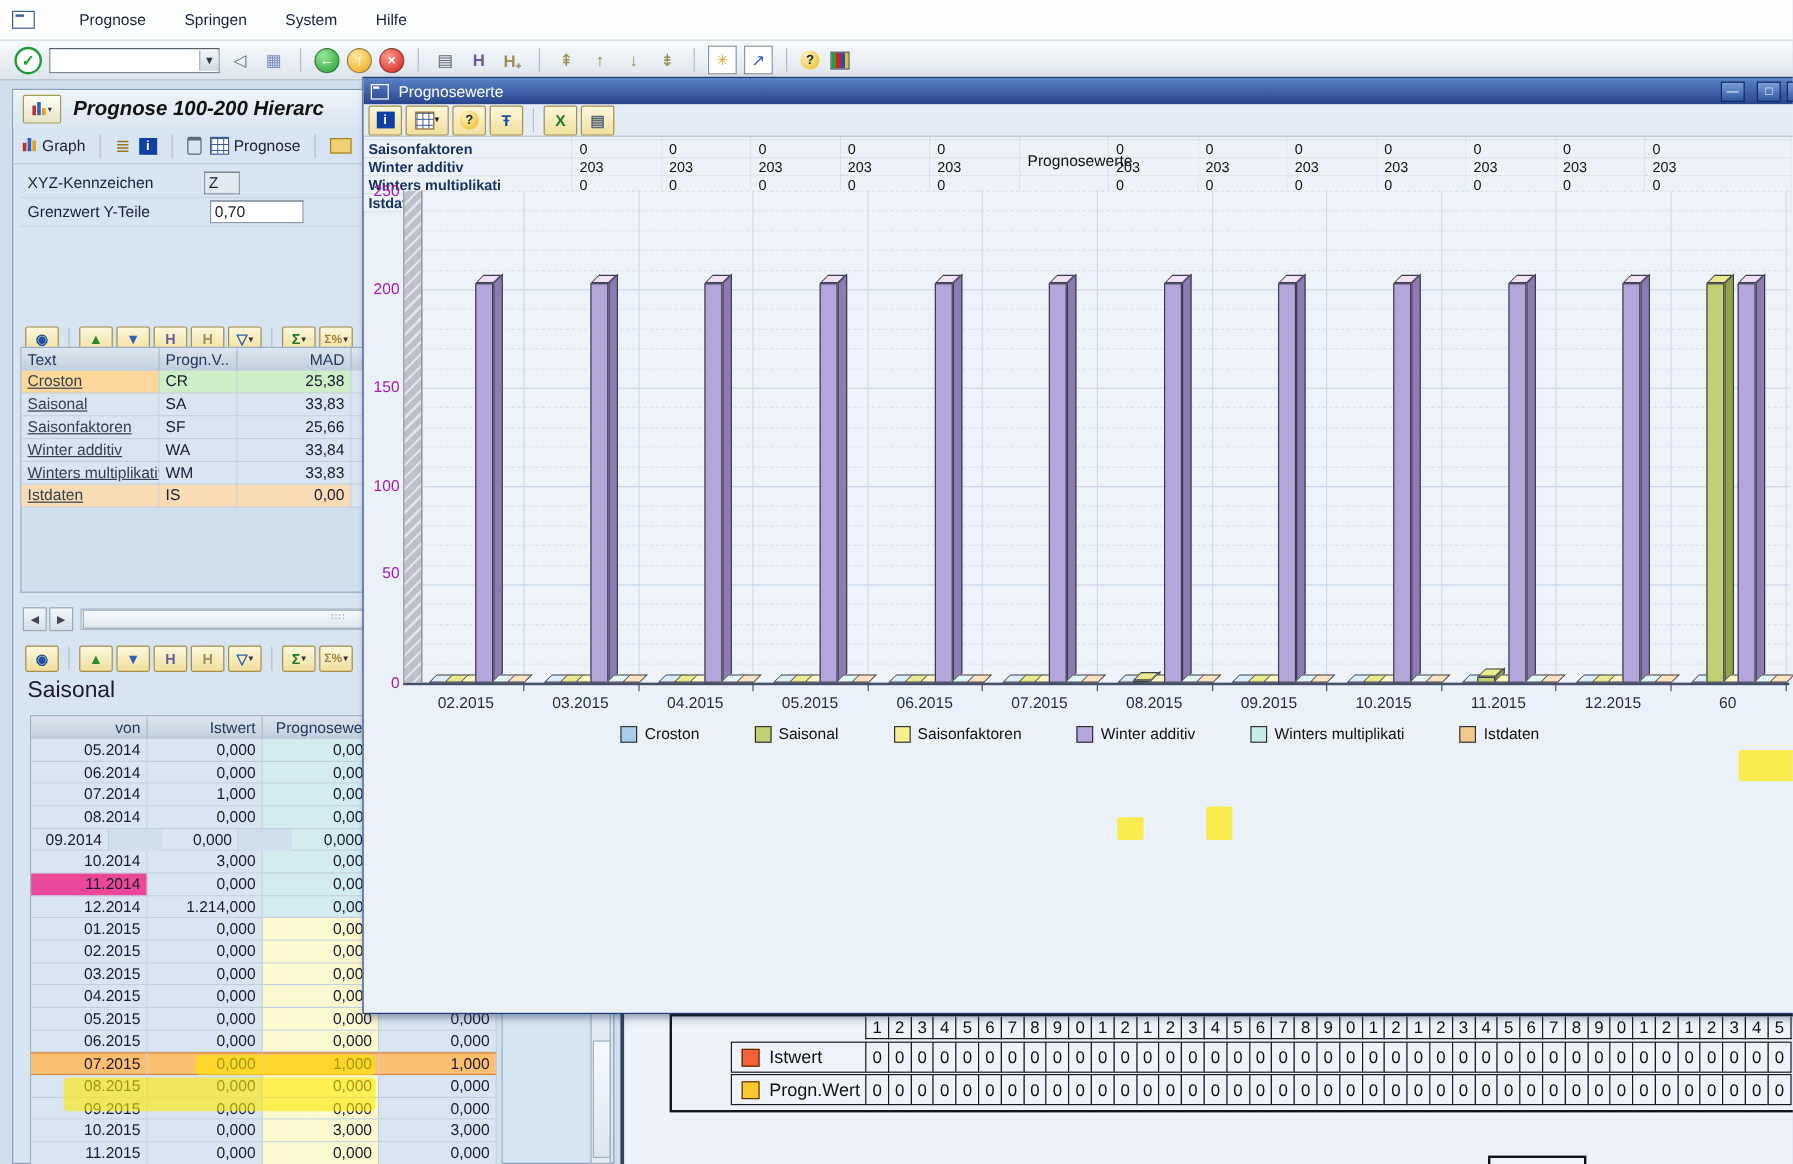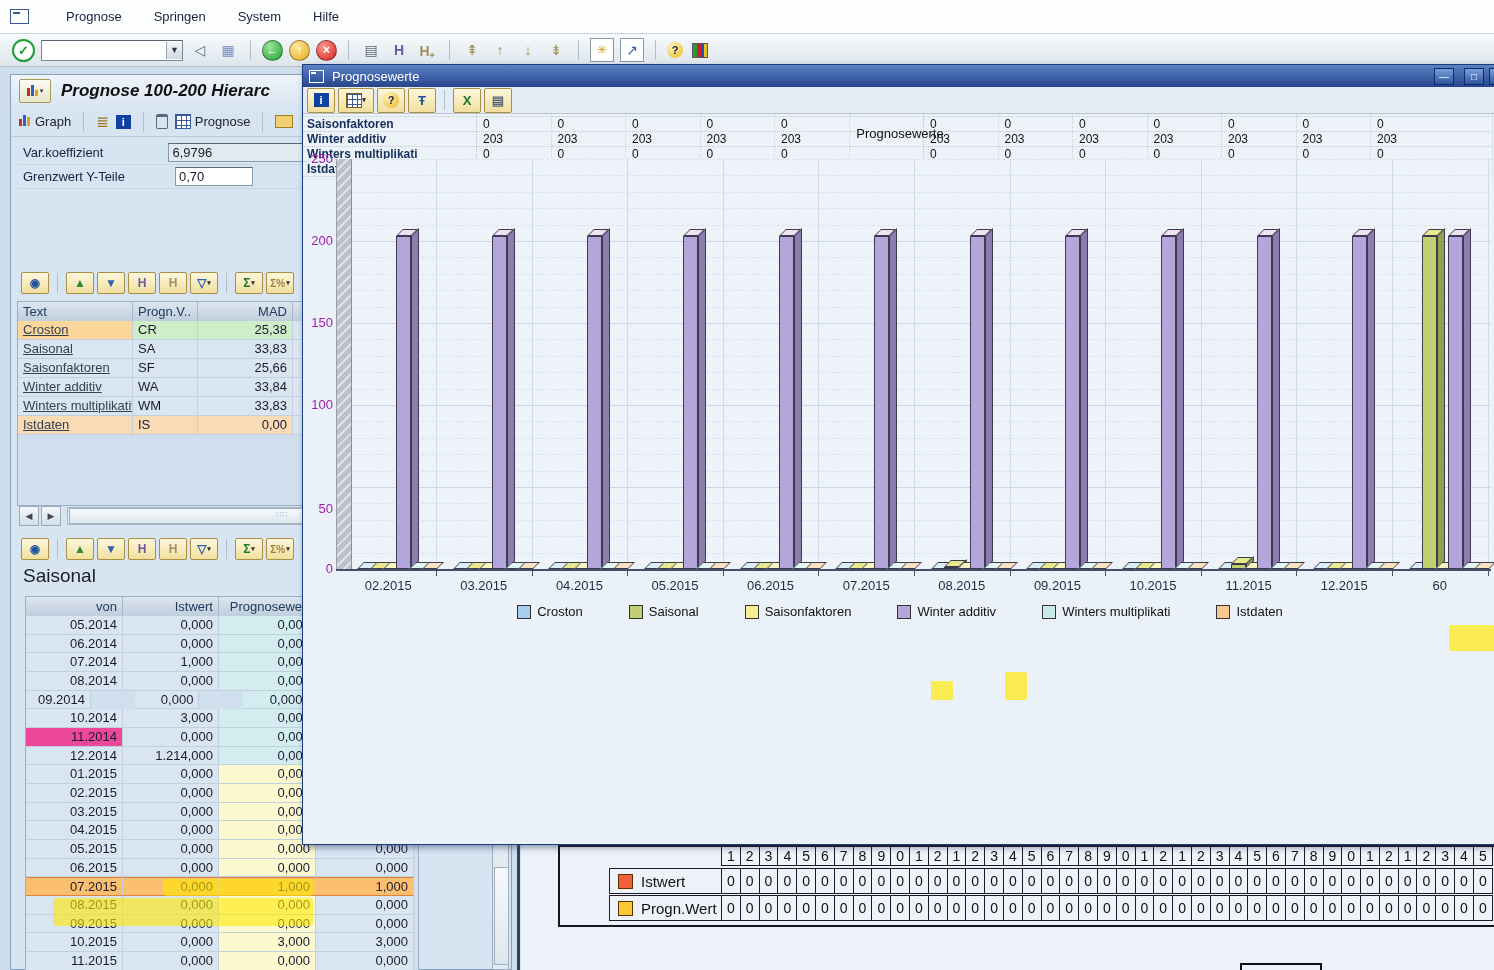--- a/index.html
+++ b/index.html
@@ -165,22 +165,22 @@
     <span class="tb-btn">
         <span class="icalc"></span>
         <span>Prognose</span>
       </span>
     <span class="tsep"></span>
     <span class="folder"></span>
   </div>
 
   <div class="abs" id="form-area" style="left:6px;top:66px;width:290px">
       <div class="frm-row">
-        <div class="frm-label">Var.koeffizient</div>
-        <div class="sunken ro" style="width: 132px; margin-left: 7px;">6,9796</div>
+        <div class="frm-label">XYZ-Kennzeichen</div>
+        <div class="sunken ro" style="width: 22px; margin-left: 7px;">Z</div>
       </div>
       <div class="frm-row">
         <div class="frm-label">Grenzwert Y-Teile</div>
         <div class="sunken wr" style="width: 70px; margin-left: 12px;">0,70</div>
       </div>
     </div>
 
   <div class="abs alvbar" id="alvbar1" style="left:8px;top:196px;height:24px">
       <div class="ybtn">
         <span style="color: rgb(32, 80, 160); font-size: 12px;">◉</span>
@@ -210,21 +210,21 @@
       <div class="ybtn">
         <span style="color: rgb(160, 128, 64); font-size: 10px;">Σ%</span>
         <span class="car">▾</span>
       </div>
       <div class="tsep"></div>
       <div class="ybtn">
         <span style="color: rgb(90, 106, 122); font-size: 12px;">▤</span>
       </div>
     </div>
 
-  <div class="abs grid-table" id="methods-table" style="left:6px;top:226px;width:480px;height:203px">
+  <div class="abs grid-table" id="methods-table" style="left:6px;top:214px;width:480px;height:203px">
       <div class="gt-head">
         <div class="c" style="width: 115px;">Text</div>
         <div class="c" style="width: 65px;">Progn.V..</div>
         <div class="c ralign" style="width: 95px;">MAD</div>
         <div class="c" style="flex: 1 1 0%;"></div>
       </div>
       <div class="gt-row">
         <div class="c" style="width: 115px; background: rgb(252, 215, 156);"><span class="link">Croston</span></div>
         <div class="c" style="width: 65px; background: rgb(205, 238, 198);">CR</div>
         <div class="c ralign" style="width: 95px; background: rgb(205, 238, 198);">25,38</div>
@@ -611,21 +611,21 @@
   <div class="abs" id="chart">
     <div class="abs" id="chart-title">Prognosewerte</div>
   <div class="abs" style="left: 48px; top: 45px; width: 1140px; height: 410px; background: rgb(238, 243, 250);"></div>
       <div class="abs gl-major" style="left: 48px; top: 455px; width: 1140px; background: rgb(68, 80, 106); height: 1px; border: none;"></div>
       <div class="abs ytick" style="left: 0px; top: 447px;">0</div>
       <div class="abs gl-dash" style="left: 48px; top: 438.6px; width: 1140px;"></div>
       <div class="abs gl-dash" style="left: 48px; top: 422.2px; width: 1140px;"></div>
       <div class="abs gl-dash" style="left: 48px; top: 405.8px; width: 1140px;"></div>
       <div class="abs gl-dash" style="left: 48px; top: 389.4px; width: 1140px;"></div>
       <div class="abs gl-major" style="left: 48px; top: 373px; width: 1140px;"></div>
-      <div class="abs ytick" style="left: 0px; top: 387px;">50</div>
+      <div class="abs ytick" style="left: 0px; top: 356px;">50</div>
       <div class="abs gl-dash" style="left: 48px; top: 356.6px; width: 1140px;"></div>
       <div class="abs gl-dash" style="left: 48px; top: 340.2px; width: 1140px;"></div>
       <div class="abs gl-dash" style="left: 48px; top: 323.8px; width: 1140px;"></div>
       <div class="abs gl-dash" style="left: 48px; top: 307.4px; width: 1140px;"></div>
       <div class="abs gl-major" style="left: 48px; top: 291px; width: 1140px;"></div>
       <div class="abs ytick" style="left: 0px; top: 283px;">100</div>
       <div class="abs gl-dash" style="left: 48px; top: 274.6px; width: 1140px;"></div>
       <div class="abs gl-dash" style="left: 48px; top: 258.2px; width: 1140px;"></div>
       <div class="abs gl-dash" style="left: 48px; top: 241.8px; width: 1140px;"></div>
       <div class="abs gl-dash" style="left: 48px; top: 225.4px; width: 1140px;"></div>

